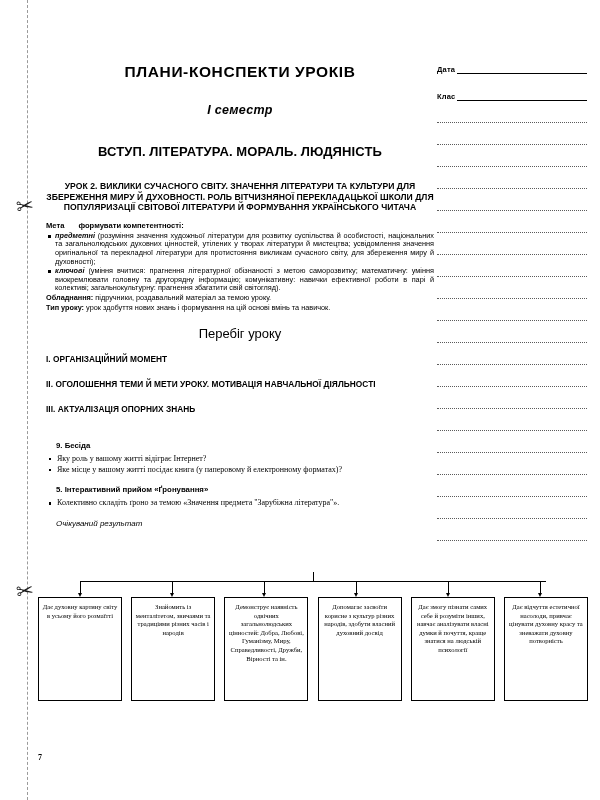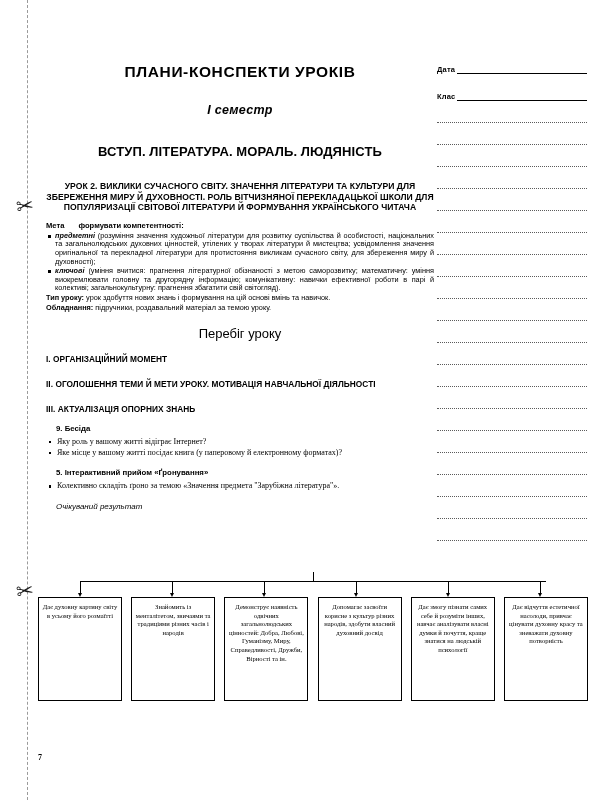--- a/index.html
+++ b/index.html
@@ -145,21 +145,21 @@
     font-size: 13px;
     margin-top: 14px;
     margin-bottom: 13px;
   }
   .sect {
     font-size: 8.3px;
     font-weight: 700;
     letter-spacing: .05px;
     margin-bottom: 15px;
   }
-  .sect.tight { margin-bottom: 10px; }
+  .sect.tight { margin-bottom: 27px; }
   .subsect {
     font-size: 7.8px;
     font-weight: 700;
     margin-left: 10px;
     margin-bottom: 4px;
   }
   ul.q-list { list-style: none; margin-bottom: 10px; }
   ul.q-list li {
     position: relative;
     padding-left: 11px;
@@ -322,26 +322,26 @@
         <li>
           <span class="it">предметні</span>
           <span>(розуміння значення художньої літератури для розвитку суспільства й особистості, національних та загальнолюдських духовних цінностей, утілених у творах літератури й мистецтва; усвідомлення значення оригінальної та перекладної літератури для протистояння викликам сучасного світу, для збереження миру й духовності);</span>
         </li>
         <li>
           <span class="it">ключові</span>
           <span>(уміння вчитися: прагнення літературної обізнаності з метою саморозвитку; математичну: уміння виокремлювати головну та другорядну інформацію; комунікативну: навички ефективної роботи в парі й колективі; загальнокультурну: прагнення збагатити свій світогляд).</span>
         </li>
       </ul>
       <div class="meta-line">
+        <b>Обладнання:</b>
+        <span>підручники, роздавальний матеріал за темою уроку.</span>
+      </div>
+      <div class="meta-line">
         <b>Тип уроку:</b>
         <span>урок здобуття нових знань і формування на цій основі вмінь та навичок.</span>
-      </div>
-      <div class="meta-line">
-        <b>Обладнання:</b>
-        <span>підручники, роздавальний матеріал за темою уроку.</span>
       </div>
     </div>
 
     <div class="flow-title">Перебіг уроку</div>
 
     <div class="sect">I. ОРГАНІЗАЦІЙНИЙ МОМЕНТ</div>
     <div class="sect">II. ОГОЛОШЕННЯ ТЕМИ Й МЕТИ УРОКУ. МОТИВАЦІЯ НАВЧАЛЬНОЇ ДІЯЛЬНОСТІ</div>
     <div class="sect tight">III. АКТУАЛІЗАЦІЯ ОПОРНИХ ЗНАНЬ</div>
 
     <div class="subsect">9. Бесіда</div>

